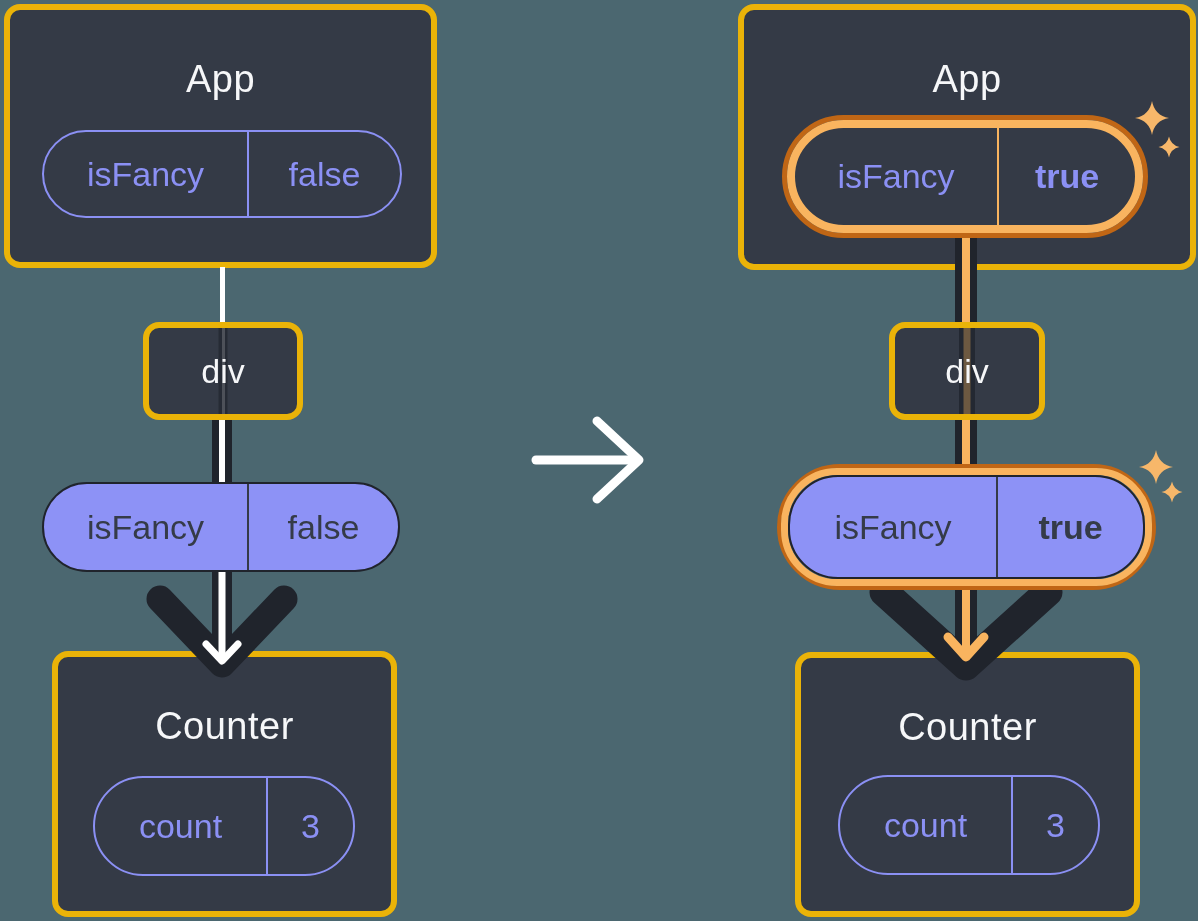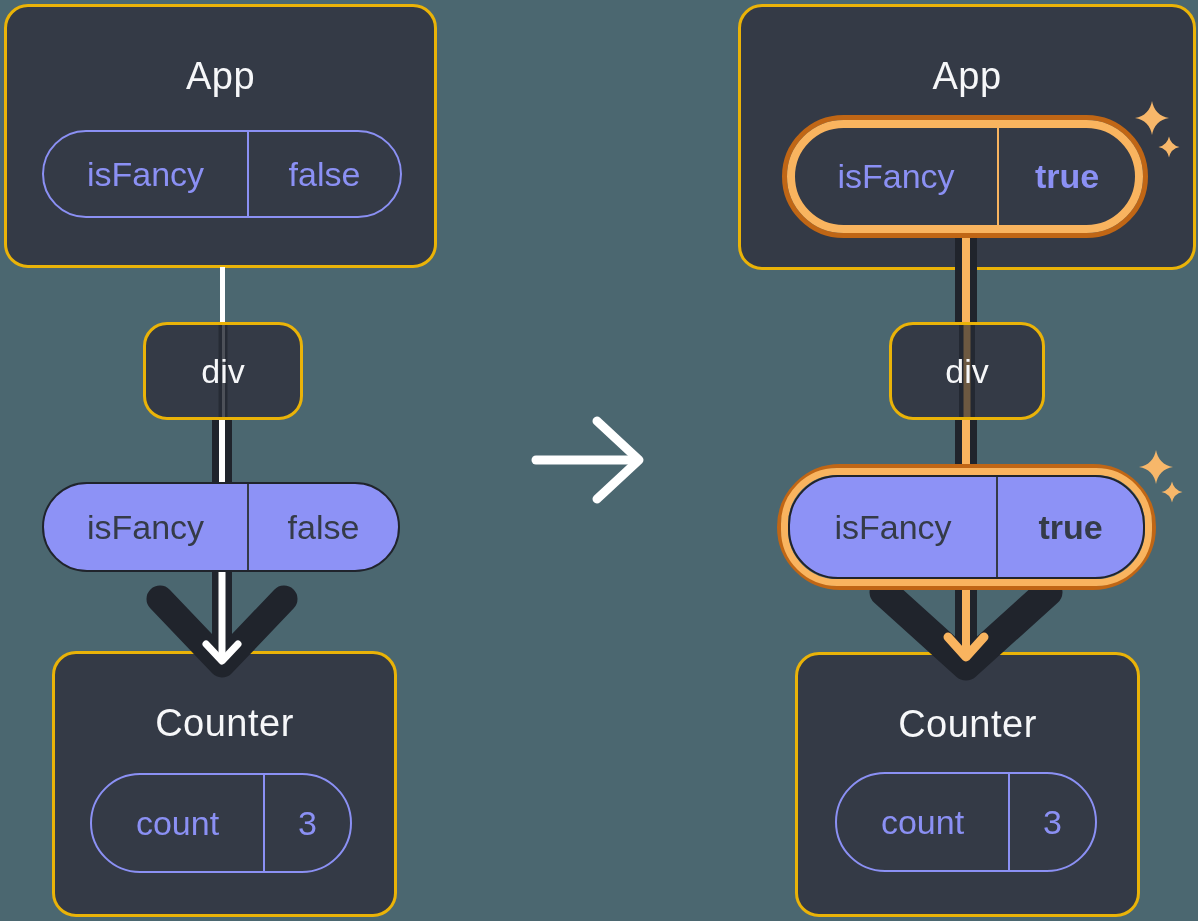--- a/index.html
+++ b/index.html
@@ -11,22 +11,22 @@
   #stage{
     position:relative;
     width:1198px;
     height:921px;
     background:#4B6770;
     overflow:hidden;
   }
   .panel{
     position:absolute;
     background:#343A46;
-    border:3px solid #eab308;
-    border-radius:24px;
+    border:6px solid #eab308;
+    border-radius:16px;
     box-sizing:border-box;
   }
   .panel-title{
     position:absolute;
     left:0;right:0;
     text-align:center;
     color:#F6F7F9;
     font-size:38px;
     font-weight:500;
     letter-spacing:0.5px;

